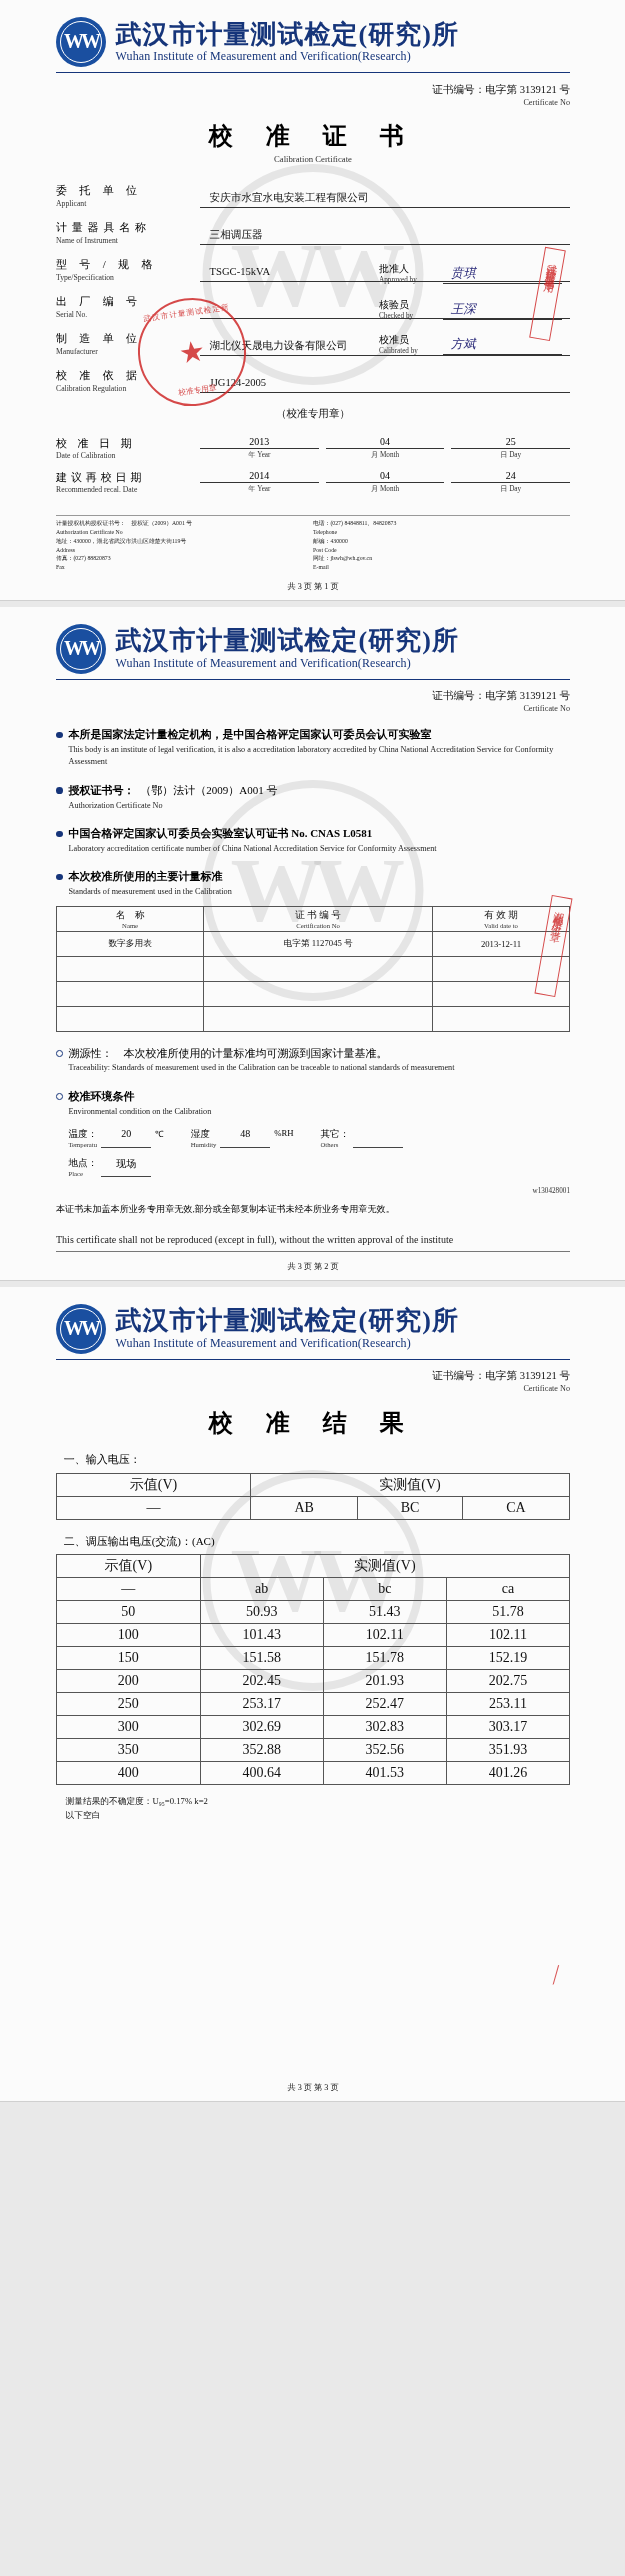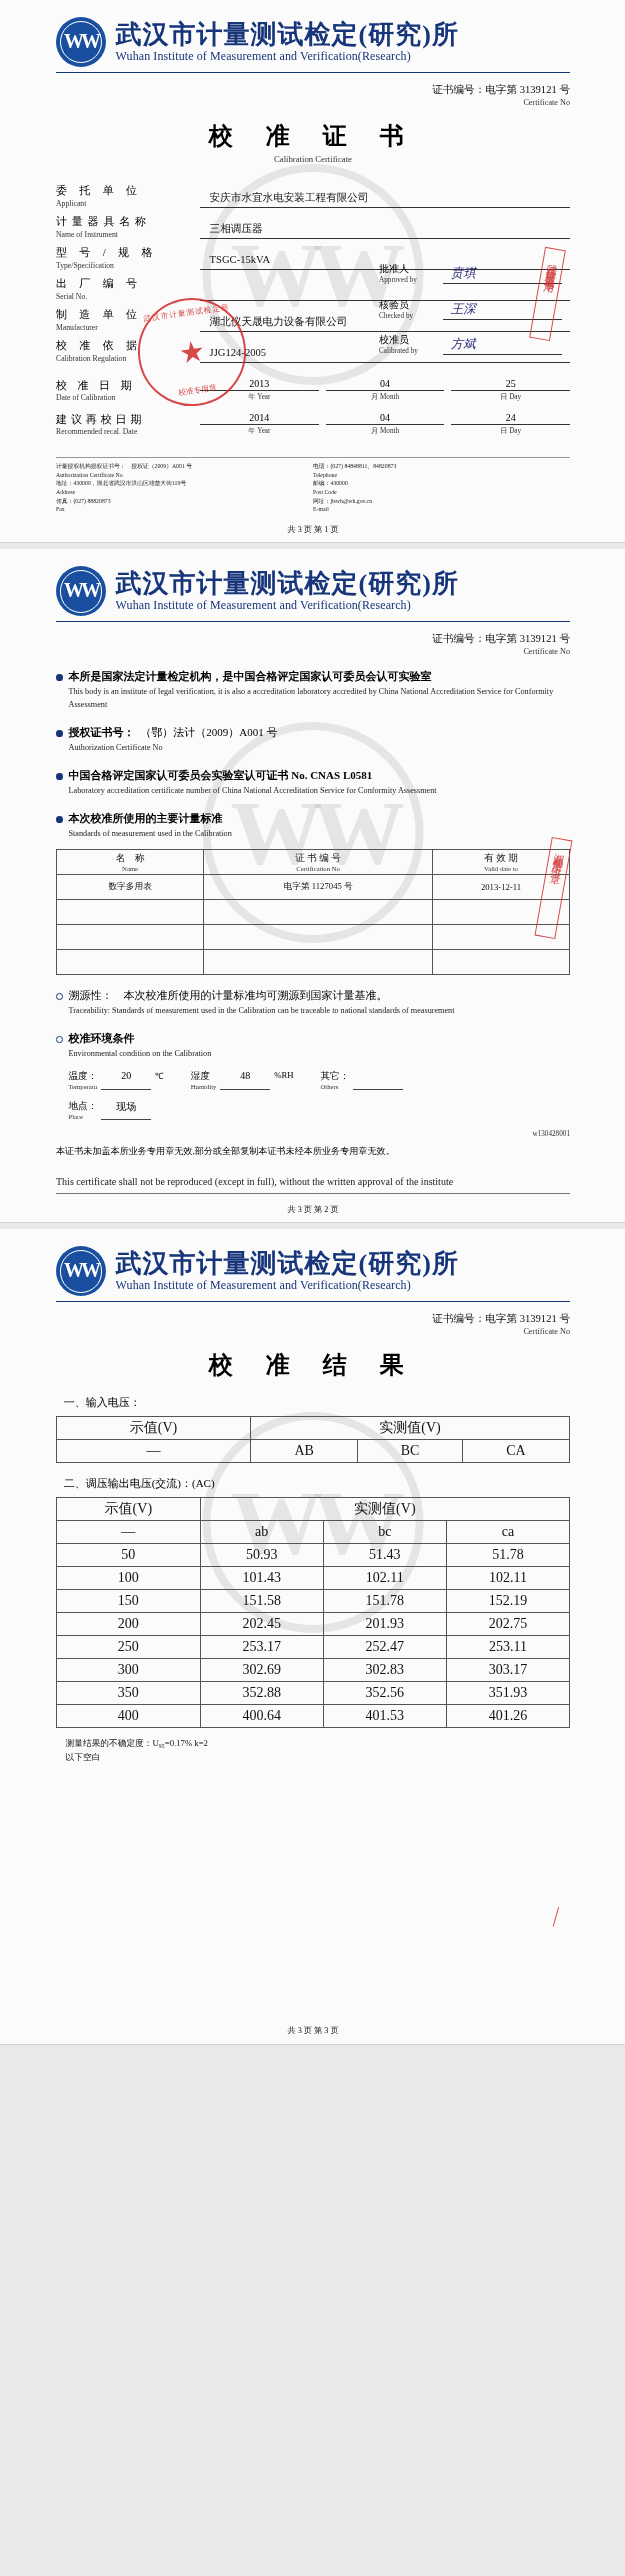--- a/index.html
+++ b/index.html
@@ -134,21 +134,21 @@
   }
   
   .fields {
     position: relative;
     z-index: 3;
     margin-top: 19px;
   }
   .frow {
     display: flex;
     align-items: flex-end;
-    margin-bottom: 6px;
+    margin-bottom: 12px;
   }
   .flabel {
     width: 144px;
     flex: 0 0 144px;
     font-family: "Liberation Serif", serif;
   }
   .flabel .lc {
     font-size: 11px;
     color: #000;
     letter-spacing: 4.8px;
@@ -510,20 +510,21 @@
       </div>
       <div class="sig-row">
         <div class="sig-label">
           <span class="lc">校准员</span>
           <span class="le">Calibrated by</span>
         </div>
         <div class="sig-val">方斌</div>
       </div>
     </div>
 
+    <div class="seal-note">（校准专用章）</div>
 
     <div class="red-stamp" style="left:82px; top:298px;">
       <div class="ring-text">武汉市计量测试检定所</div>
       <div class="star">★</div>
       <div class="ring-text2">校准专用章</div>
     </div>
 
     <div class="red-rect-stamp" style="right:11.6px; top:248px; height:92px;">武汉市计量检定证书专用</div>
 
     <div class="date-rows">

